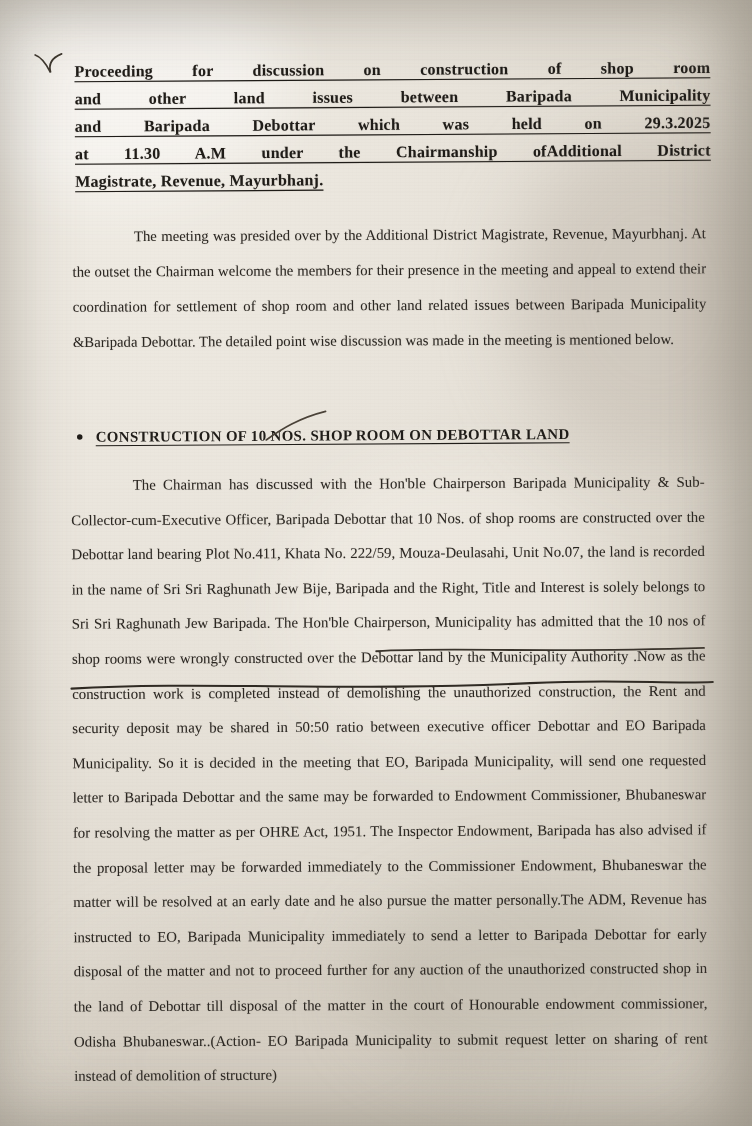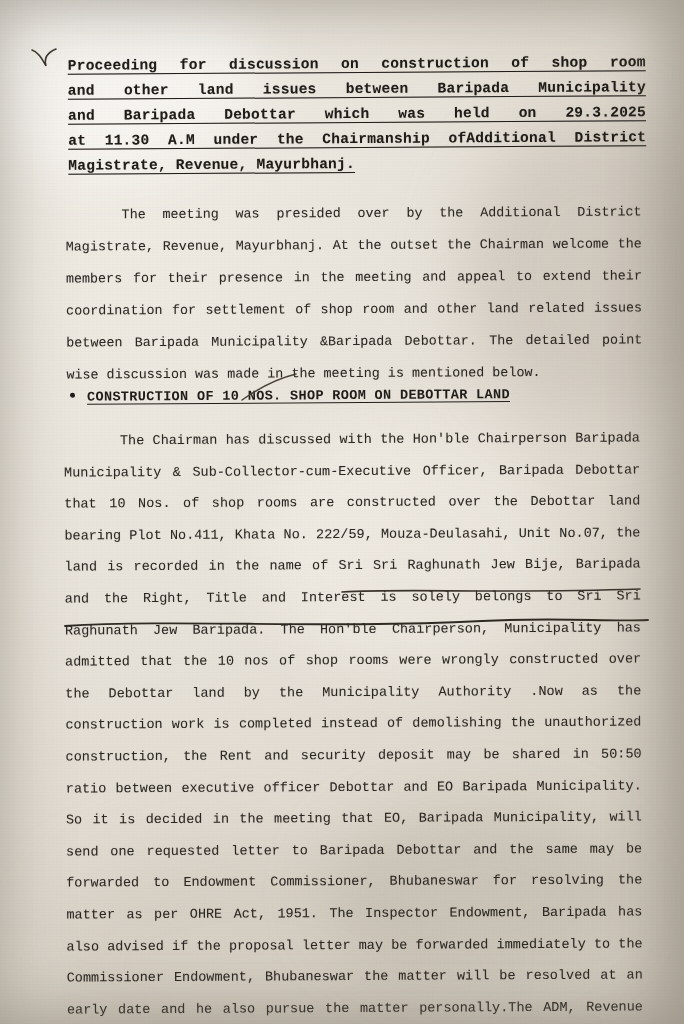--- a/index.html
+++ b/index.html
@@ -7,21 +7,21 @@
     padding: 0;
     background: #8a8a8a;
   }
   .page {
     position: relative;
     width: 684px;
     height: 1024px;
     overflow: hidden;
     background:
       radial-gradient(ellipse at 18% 12%, #f0ece4 0%, #e8e3da 38%, #dcd6cb 70%, #cdc6ba 100%);
-    font-family: Liberation Mono, monospace;
+    font-family: Liberation Serif, serif;
     color: #2a2622;
   }
   
   .blotch {
     position: absolute;
     border-radius: 50%;
     pointer-events: none;
   }
   .b1 { left: -60px; top: -40px; width: 320px; height: 220px; background: rgba(255,255,255,0.45); filter: blur(28px); }
   .b2 { right: -40px; top: 120px; width: 260px; height: 300px; background: rgba(190,182,170,0.45); filter: blur(32px); }

